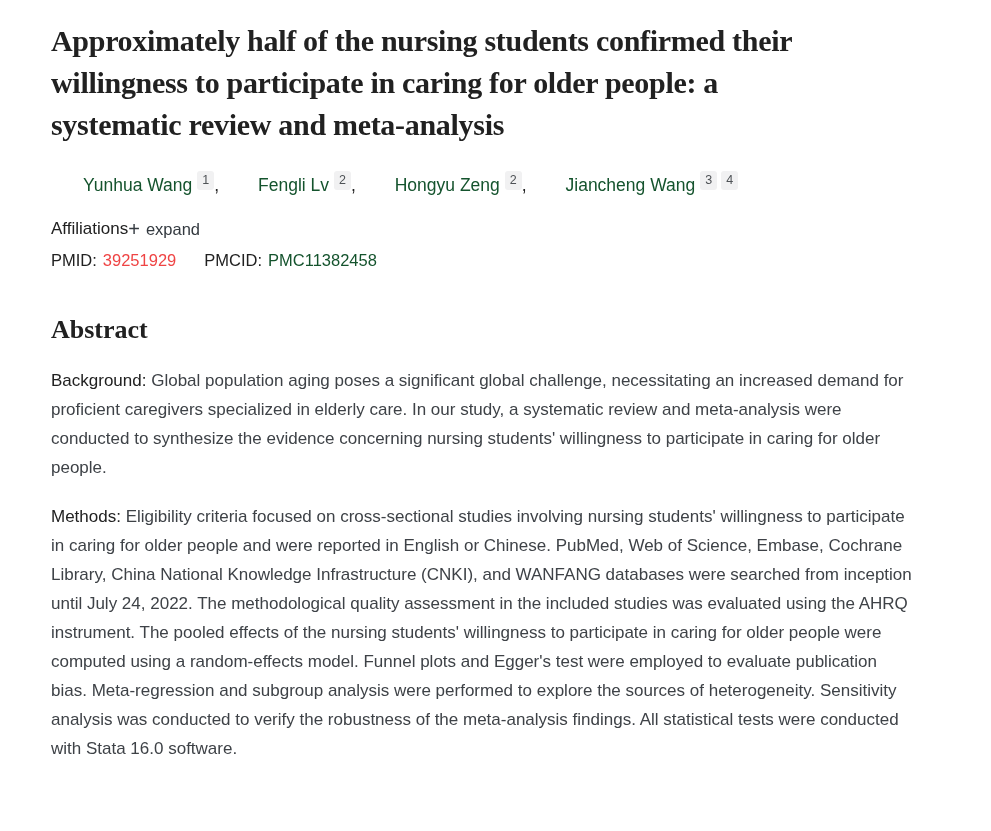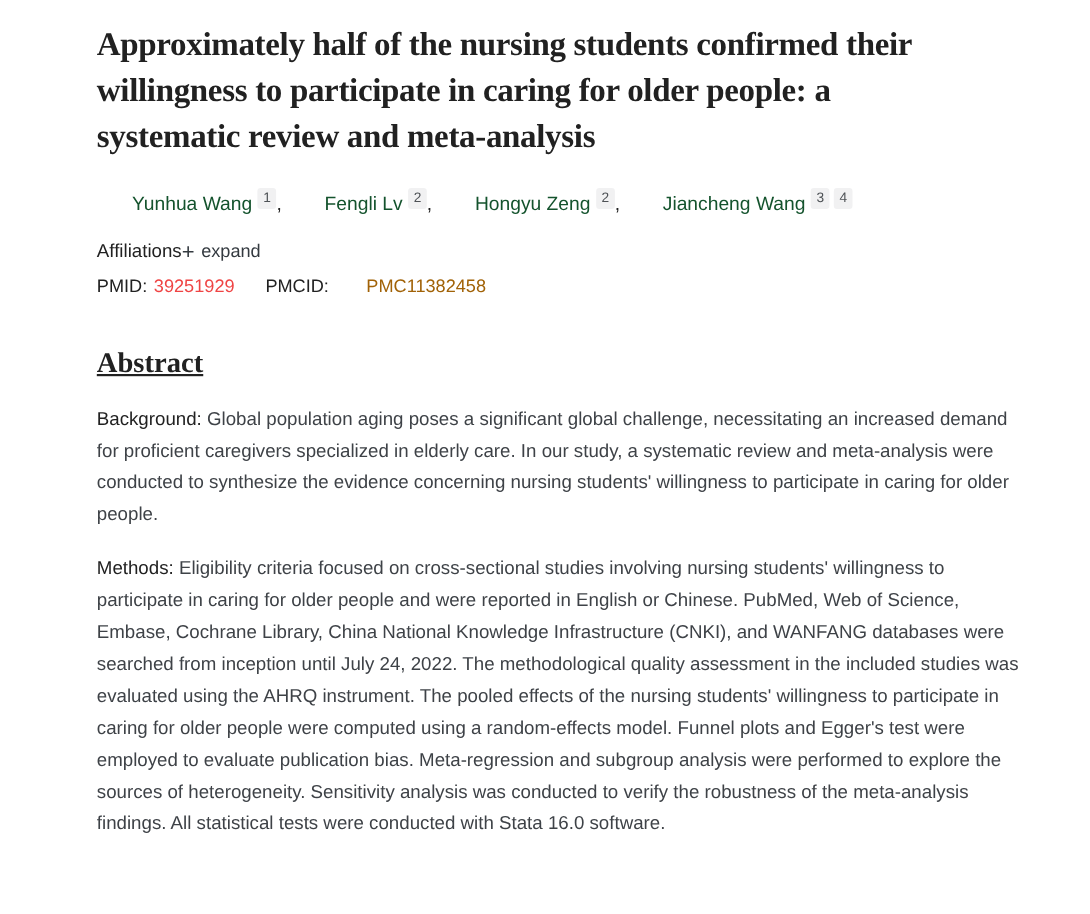--- a/index.html
+++ b/index.html
@@ -3,21 +3,21 @@
 <meta charset="utf-8">
 <style>
   * { box-sizing: border-box; }
   html, body {
     margin: 0; padding: 0;
     width: 991px; height: 831px;
     background: #ffffff;
     overflow: hidden;
     font-family: "Liberation Sans", sans-serif;
   }
-  .container { padding: 20px 62px 0 88px; }
+  .container { padding: 20px 62px 0 51px; }
 
   h1.article-title {
     font-family: "Liberation Serif", serif;
     font-weight: 700;
     font-size: 30px;
     line-height: 42px;
     letter-spacing: -0.3px;
     color: #212121;
     max-width: 745px;
     margin: 0 0 27px 0;
@@ -80,30 +80,29 @@
   .identifiers-row {
     display: flex;
     gap: 28px;
     font-size: 16.5px;
     color: #212121;
     line-height: 22px;
   }
   .id-group { white-space: nowrap; }
   .id-label { margin-right: 6px; }
   .id-value-plain { color: #ef4444; }
-  .id-link { color: #a16207; text-decoration: none; cursor: pointer; margin-left: 28px; }
+  .id-link { color: #14532d; text-decoration: none; cursor: pointer; }
 
   h2.abstract-heading {
     font-family: "Liberation Serif", serif;
     font-weight: 700;
     font-size: 26px;
     line-height: 30px;
     color: #212121;
     margin: 44px 0 21px 0;
-    text-decoration: underline;
   }
 
   p.abstract-paragraph {
     font-size: 17px;
     line-height: 29px;
     color: #3e4247;
     max-width: 866px;
     margin: 0 0 20px 0;
   }
   .section-label { font-weight: 400; color: #212121; }

